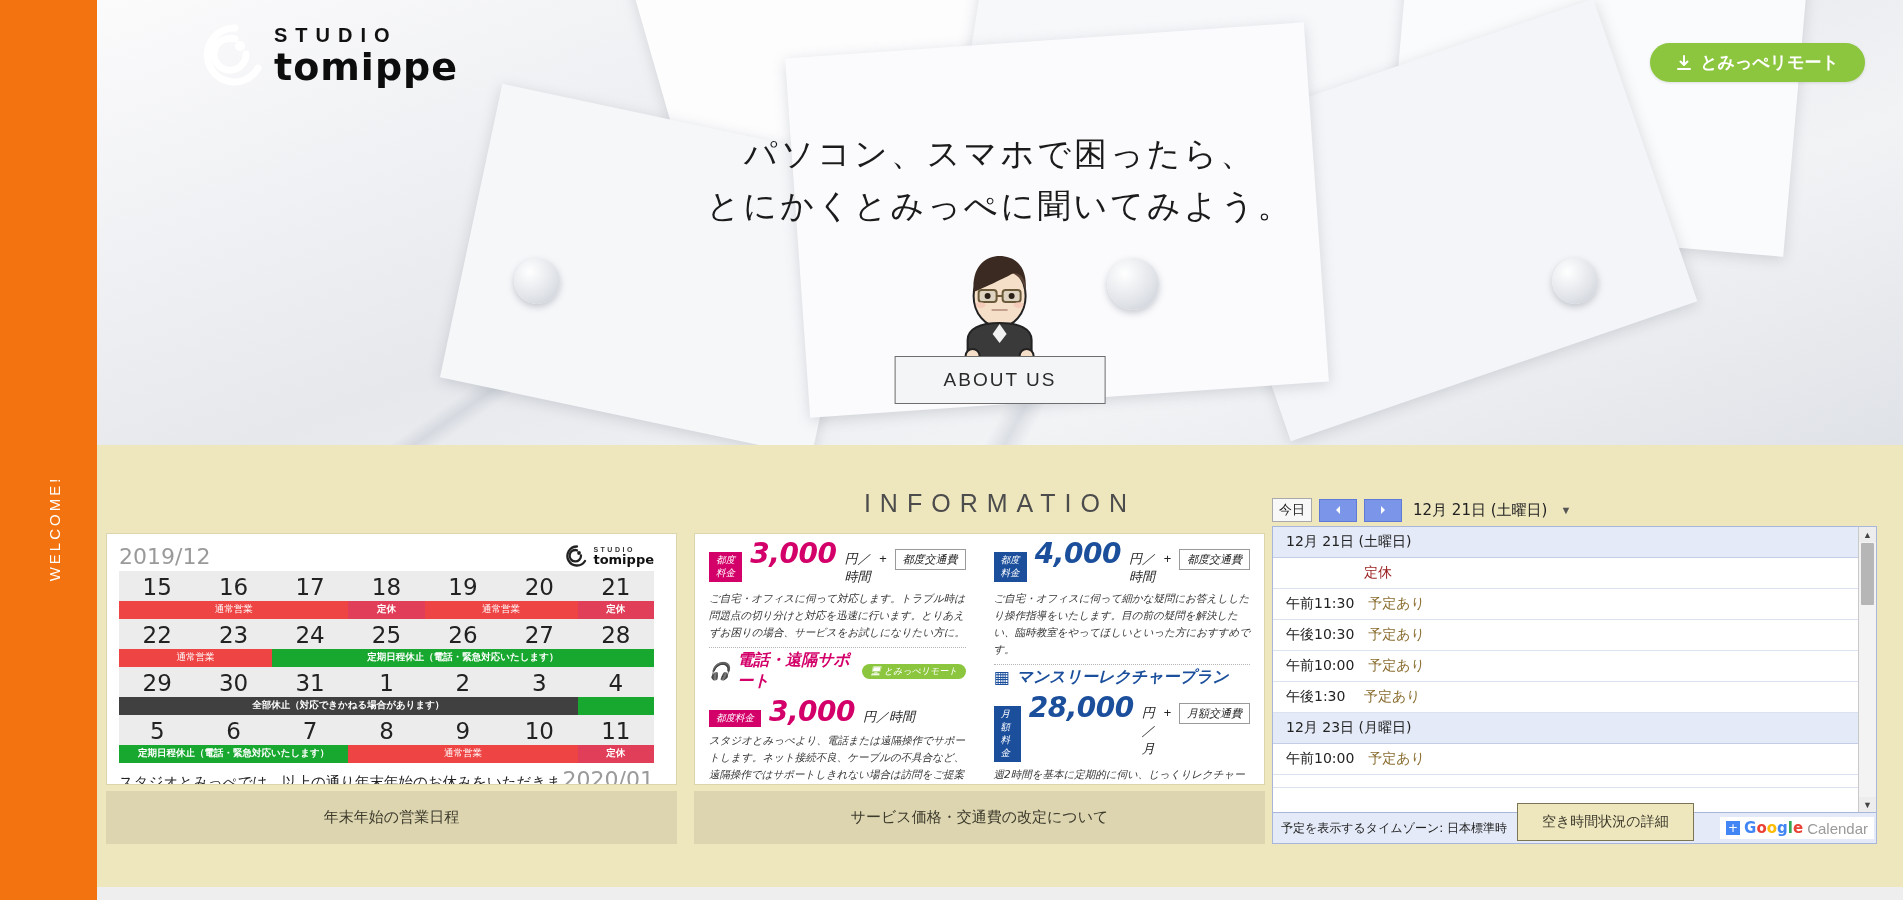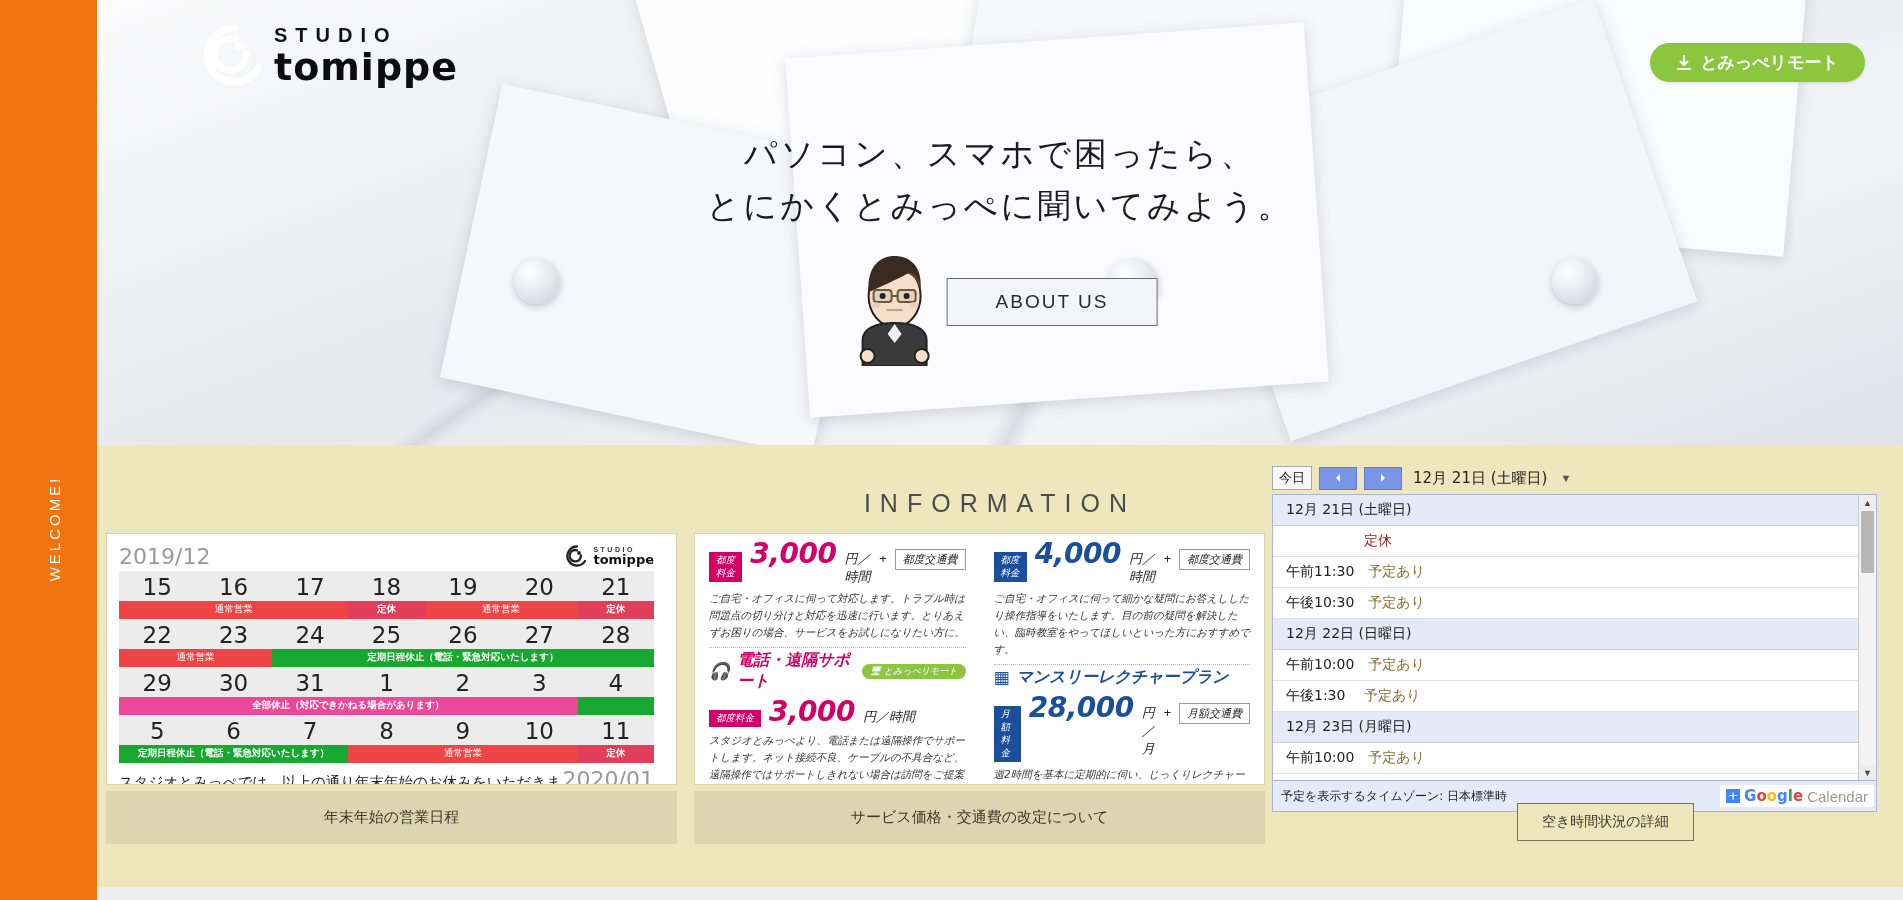--- a/index.html
+++ b/index.html
@@ -62,21 +62,21 @@
     display:flex;align-items:center;gap:8px;
     font-family:"DejaVu Sans",sans-serif;
     box-shadow:0 1px 3px rgba(0,0,0,.12);
   }
   #hero-copy{
     position:absolute;left:0;right:0;top:128px;text-align:center;
     color:#1b1b1b;font-size:33px;line-height:1.58;letter-spacing:3px;
     font-family:"DejaVu Sans",sans-serif;
   }
   #about-wrap{position:absolute;left:50%;top:248px;transform:translateX(-50%);
-    display:flex;align-items:center;}
+    display:flex;flex-direction:column;align-items:center;}
   #about-btn{
     margin-top:-10px;background:#f4f5f7;border:1px solid #6d6d6d;
     padding:12px 48px;font-size:19px;letter-spacing:2px;color:#2b2b2b;
     cursor:pointer;font-family:"Liberation Sans",sans-serif;
   }
   
   #info{
     position:absolute;left:97px;top:445px;width:1806px;height:442px;
     background:#EEE7BE;
   }
@@ -111,21 +111,21 @@
   td.num.sat{color:#1F72D0;}
   td.num.pink{background:#F9D3D9;}
   td.num.green{background:#CFEBD3;}
   tr.lab td{
     font-size:9.5px;text-align:center;color:#fff;padding:2px 0 3px;
     font-family:"DejaVu Sans",sans-serif;white-space:nowrap;
   }
   td.l-normal{background:#ef4444;}
   td.l-off{background:#E13F59;font-weight:bold;}
   td.l-green{background:#18A82F;font-weight:bold;}
-  td.l-red{background:#ec4899;font-weight:bold;}
+  td.l-red{background:#404040;font-weight:bold;}
   #cal-foot{display:flex;justify-content:space-between;align-items:baseline;margin-top:4px;}
   #cal-note{font-size:14.5px;color:#222;font-family:"DejaVu Sans",sans-serif;}
   #cal-ym2{font-size:22px;color:#9a9a9a;font-family:"DejaVu Sans",sans-serif;}
   
   #price-card{display:flex;height:100%;}
   .pcol{width:50%;box-sizing:border-box;padding:0 14px;position:relative;}
   .pcol.left{border-right:0;}
   .prow{margin-top:2px;font-style:italic;}
   .ptop{display:flex;align-items:center;gap:7px;margin-top:2px;}
   .pi{font-size:17px;}
@@ -148,21 +148,21 @@
   .pdesc{font-size:10.5px;line-height:1.62;color:#333;margin-top:4px;
     font-family:"DejaVu Sans",sans-serif;}
   .pdash{border-top:1px dotted #b5b5b5;margin:6px 0 2px;}
   
   .t-mag .ptitle,.t-mag .pamt,.t-mag .pi{color:#D4006A;}
   .t-mag .ptag{background:#D4006A;}
   .t-blu .ptitle,.t-blu .pamt,.t-blu .pi{color:#1B4F9C;}
   .t-blu .ptag{background:#1B4F9C;}
   
   #gcal{position:absolute;left:1175px;top:20px;width:605px;}
-  #gc-toolbar{display:flex;align-items:center;gap:7px;height:26px;}
+  #gc-toolbar{display:flex;align-items:center;gap:7px;height:26px;margin-top:32px;}
   #gc-today{
     border:1px solid #a9a9a9;background:#f8f8f8;font-size:13px;padding:2px 6px;cursor:pointer;
     font-family:"DejaVu Sans",sans-serif;color:#222;
   }
   .gc-nav{
     background:#7B95E8;border:1px solid #5f7ad4;width:36px;height:21px;cursor:pointer;
     display:flex;align-items:center;justify-content:center;color:#fff;font-size:10px;
   }
   #gc-date{font-size:15px;color:#222;font-family:"DejaVu Sans",sans-serif;margin-left:4px;}
   #gc-caret{margin-left:6px;color:#555;font-size:11px;cursor:pointer;}
@@ -445,21 +445,20 @@
             <span class="n">定休</span>
           </div>
           <div class="gc-ev">
             <span class="t">午前11:30</span>
             <span class="n">予定あり</span>
           </div>
           <div class="gc-ev">
             <span class="t">午後10:30</span>
             <span class="n">予定あり</span>
           </div>
-          <div class="gc-day">12月 22日 (日曜日)</div>
           <div class="gc-ev">
             <span class="t">午前10:00</span>
             <span class="n">予定あり</span>
           </div>
           <div class="gc-ev">
             <span class="t">午後1:30</span>
             <span class="n">予定あり</span>
           </div>
           <div class="gc-day">12月 23日 (月曜日)</div>
           <div class="gc-ev">

